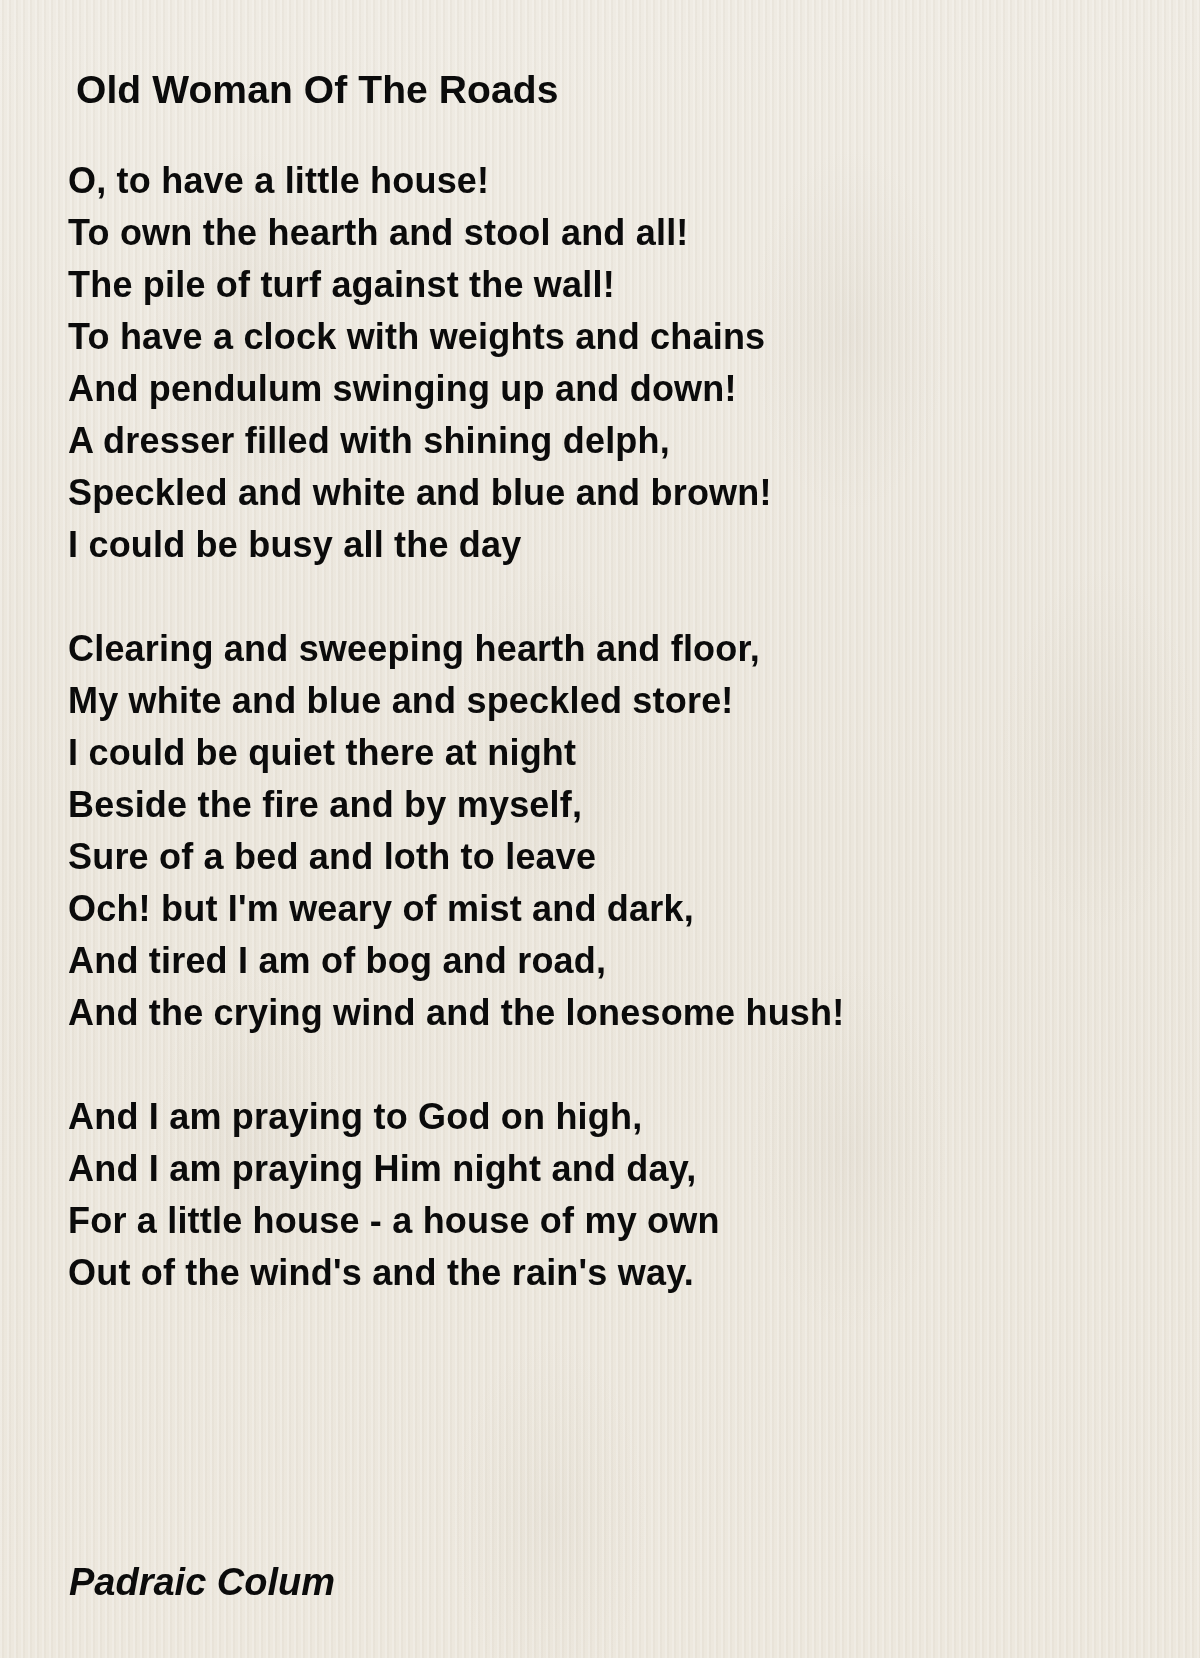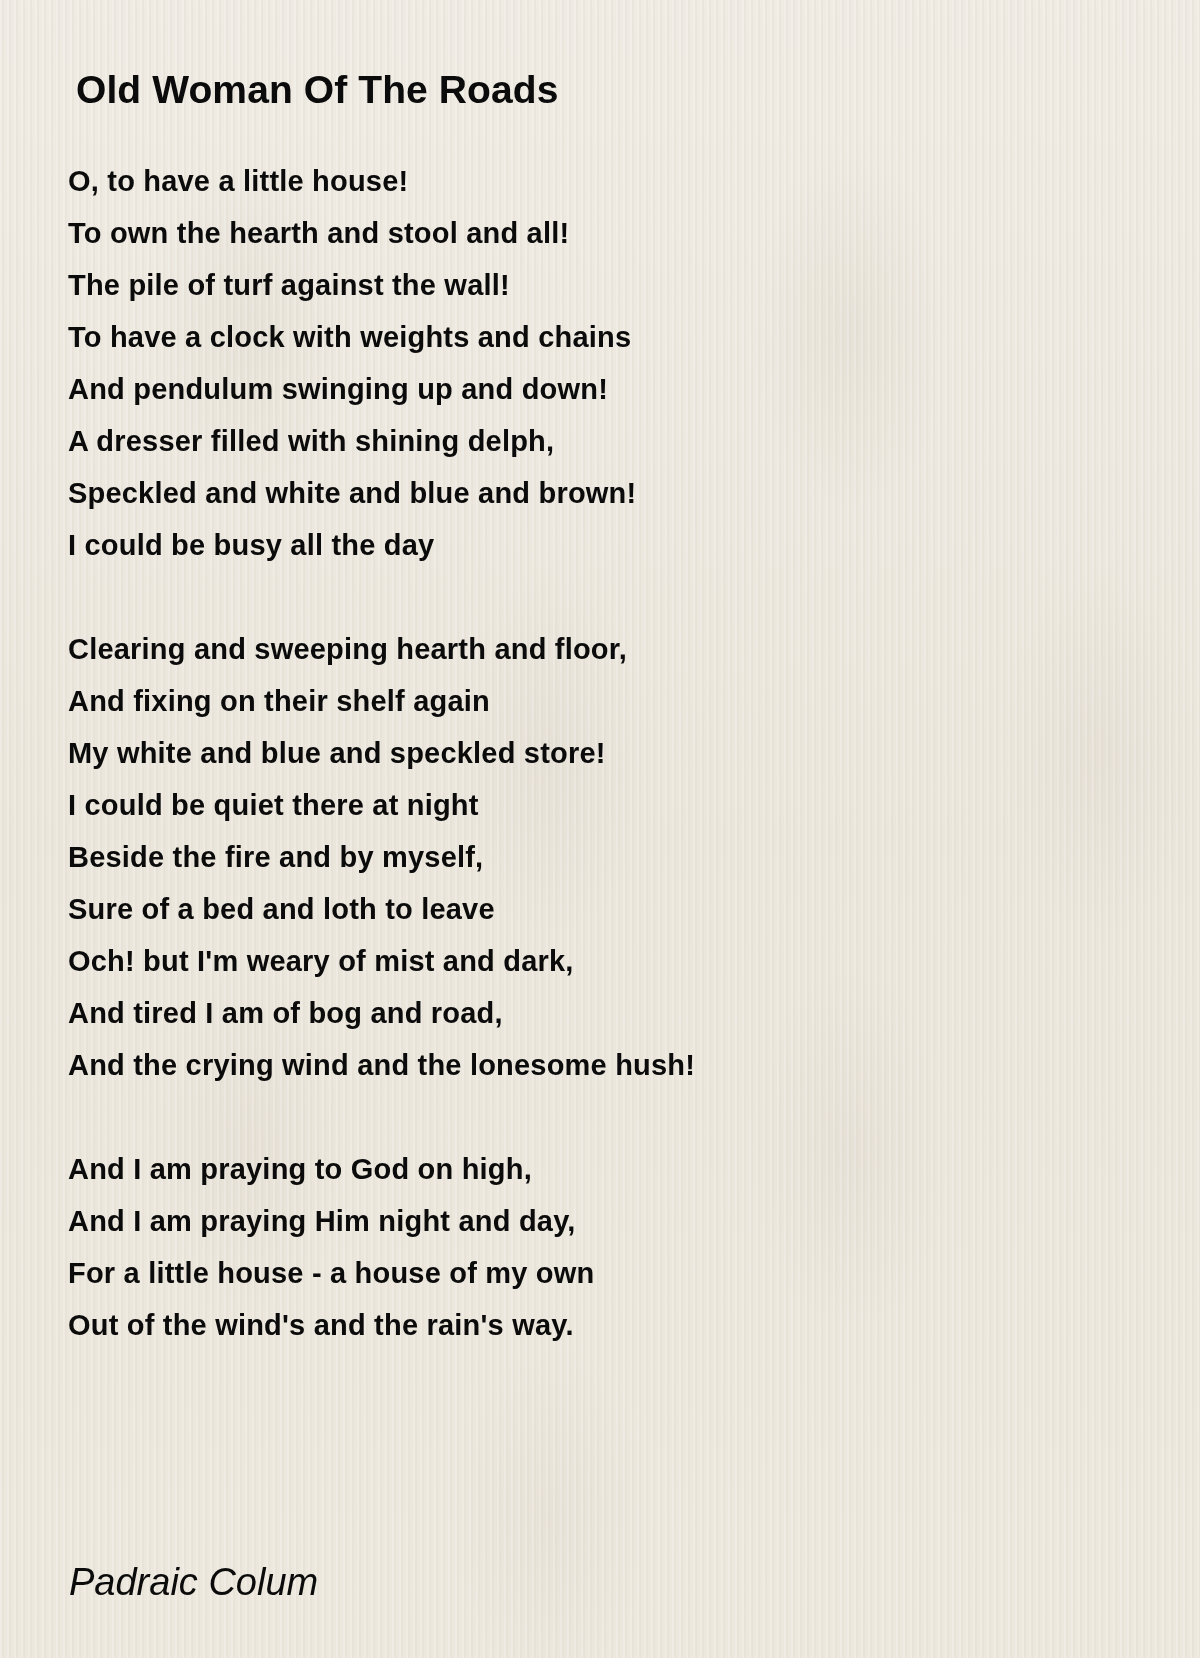--- a/index.html
+++ b/index.html
@@ -43,35 +43,35 @@
     white-space: nowrap;
     letter-spacing: 0.1px;
   }
   .poem {
     position: absolute;
     left: 0;
     top: 155px;
   }
   .line {
     display: block;
-    font-size: 29px;
+    font-size: 36px;
     font-weight: bold;
     line-height: 52px;
     height: 52px;
     white-space: nowrap;
     letter-spacing: 0.2px;
   }
   .line.blank { height: 52px; }
   .author {
     position: absolute;
     left: 1px;
     top: 1558px;
     font-size: 38px;
     font-style: italic;
-    font-weight: normal;
+    font-weight: bold;
     line-height: 48px;
     white-space: nowrap;
   }
 </style>
 </head>
 <body>
 
 <div class="page">
   <h1 class="title">Old Woman Of The Roads</h1>
 
@@ -82,21 +82,20 @@
       <span class="line">The pile of turf against the wall!</span>
       <span class="line">To have a clock with weights and chains</span>
       <span class="line">And pendulum swinging up and down!</span>
       <span class="line">A dresser filled with shining delph,</span>
       <span class="line">Speckled and white and blue and brown!</span>
       <span class="line">I could be busy all the day</span>
     </div>
     <span class="line blank"></span>
     <div class="stanza">
       <span class="line">Clearing and sweeping hearth and floor,</span>
-      <span class="line">And fixing on their shelf again</span>
       <span class="line">My white and blue and speckled store!</span>
       <span class="line">I could be quiet there at night</span>
       <span class="line">Beside the fire and by myself,</span>
       <span class="line">Sure of a bed and loth to leave</span>
       <span class="line">Och! but I'm weary of mist and dark,</span>
       <span class="line">And tired I am of bog and road,</span>
       <span class="line">And the crying wind and the lonesome hush!</span>
     </div>
     <span class="line blank"></span>
     <div class="stanza">

